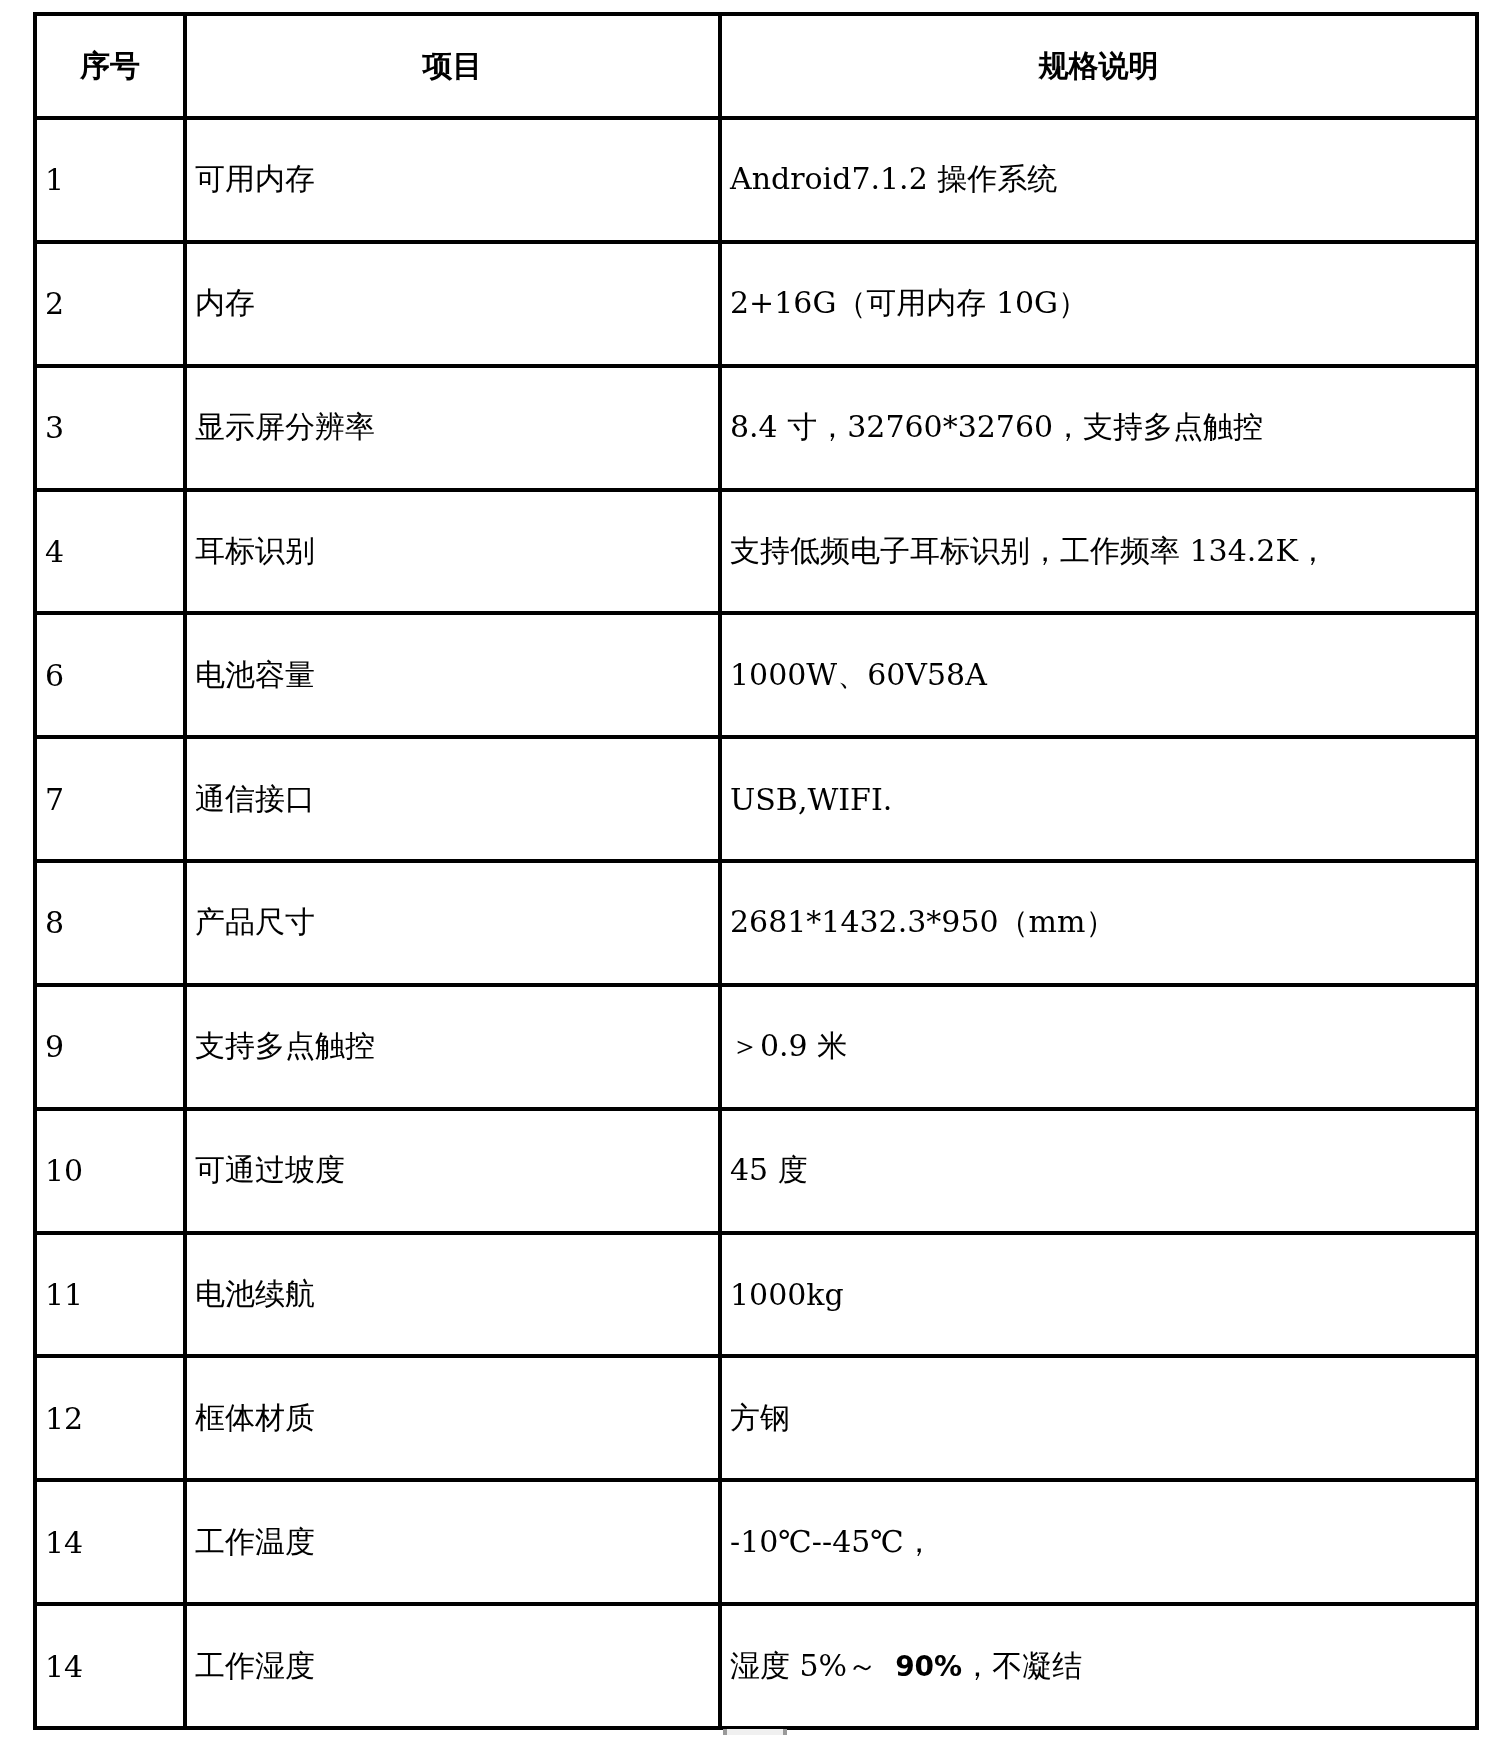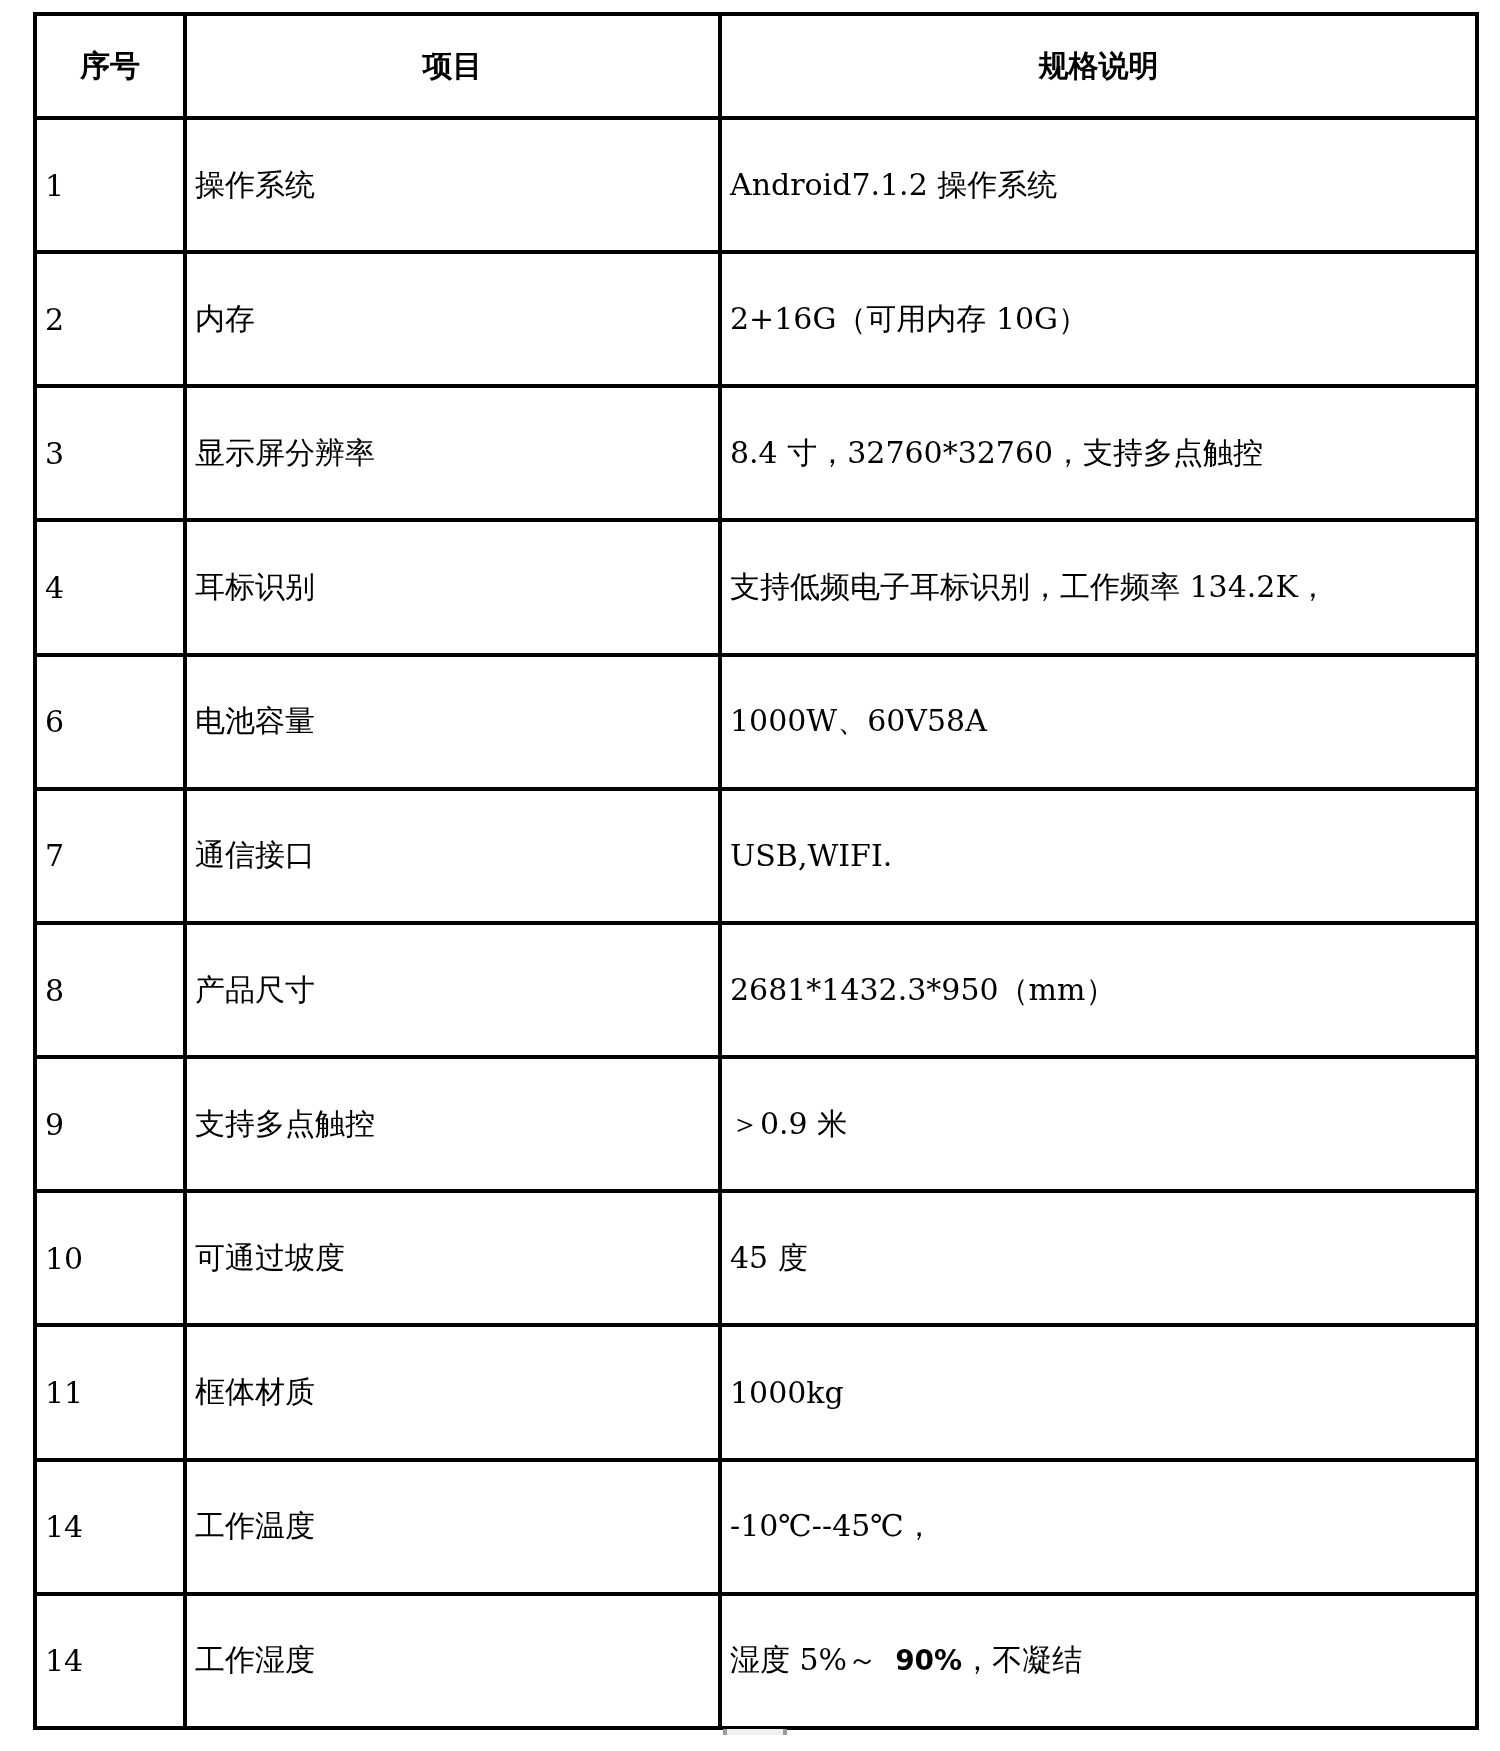--- a/index.html
+++ b/index.html
@@ -81,21 +81,21 @@
     <thead>
       <tr>
         <th>序号</th>
         <th>项目</th>
         <th>规格说明</th>
       </tr>
     </thead>
     <tbody>
         <tr>
           <td>1</td>
-          <td>操作系统</td>
+          <td>可用内存</td>
           <td>Android7.1.2 操作系统</td>
         </tr>
         <tr>
           <td>2</td>
           <td>内存</td>
           <td>2+16G（可用内存 10G）</td>
         </tr>
         <tr>
           <td>3</td>
           <td>显示屏分辨率</td>
@@ -126,22 +126,27 @@
           <td>支持多点触控</td>
           <td>＞0.9 米</td>
         </tr>
         <tr>
           <td>10</td>
           <td>可通过坡度</td>
           <td>45 度</td>
         </tr>
         <tr>
           <td>11</td>
+          <td>电池续航</td>
+          <td>1000kg</td>
+        </tr>
+        <tr>
+          <td>12</td>
           <td>框体材质</td>
-          <td>1000kg</td>
+          <td>方钢</td>
         </tr>
         <tr>
           <td>14</td>
           <td>工作温度</td>
           <td>-10℃--45℃，</td>
         </tr>
         <tr>
           <td>14</td>
           <td>工作湿度</td>
           <td><span>湿度 5%～</span><span class="seg-sans">90%</span><span>，不凝结</span></td>

